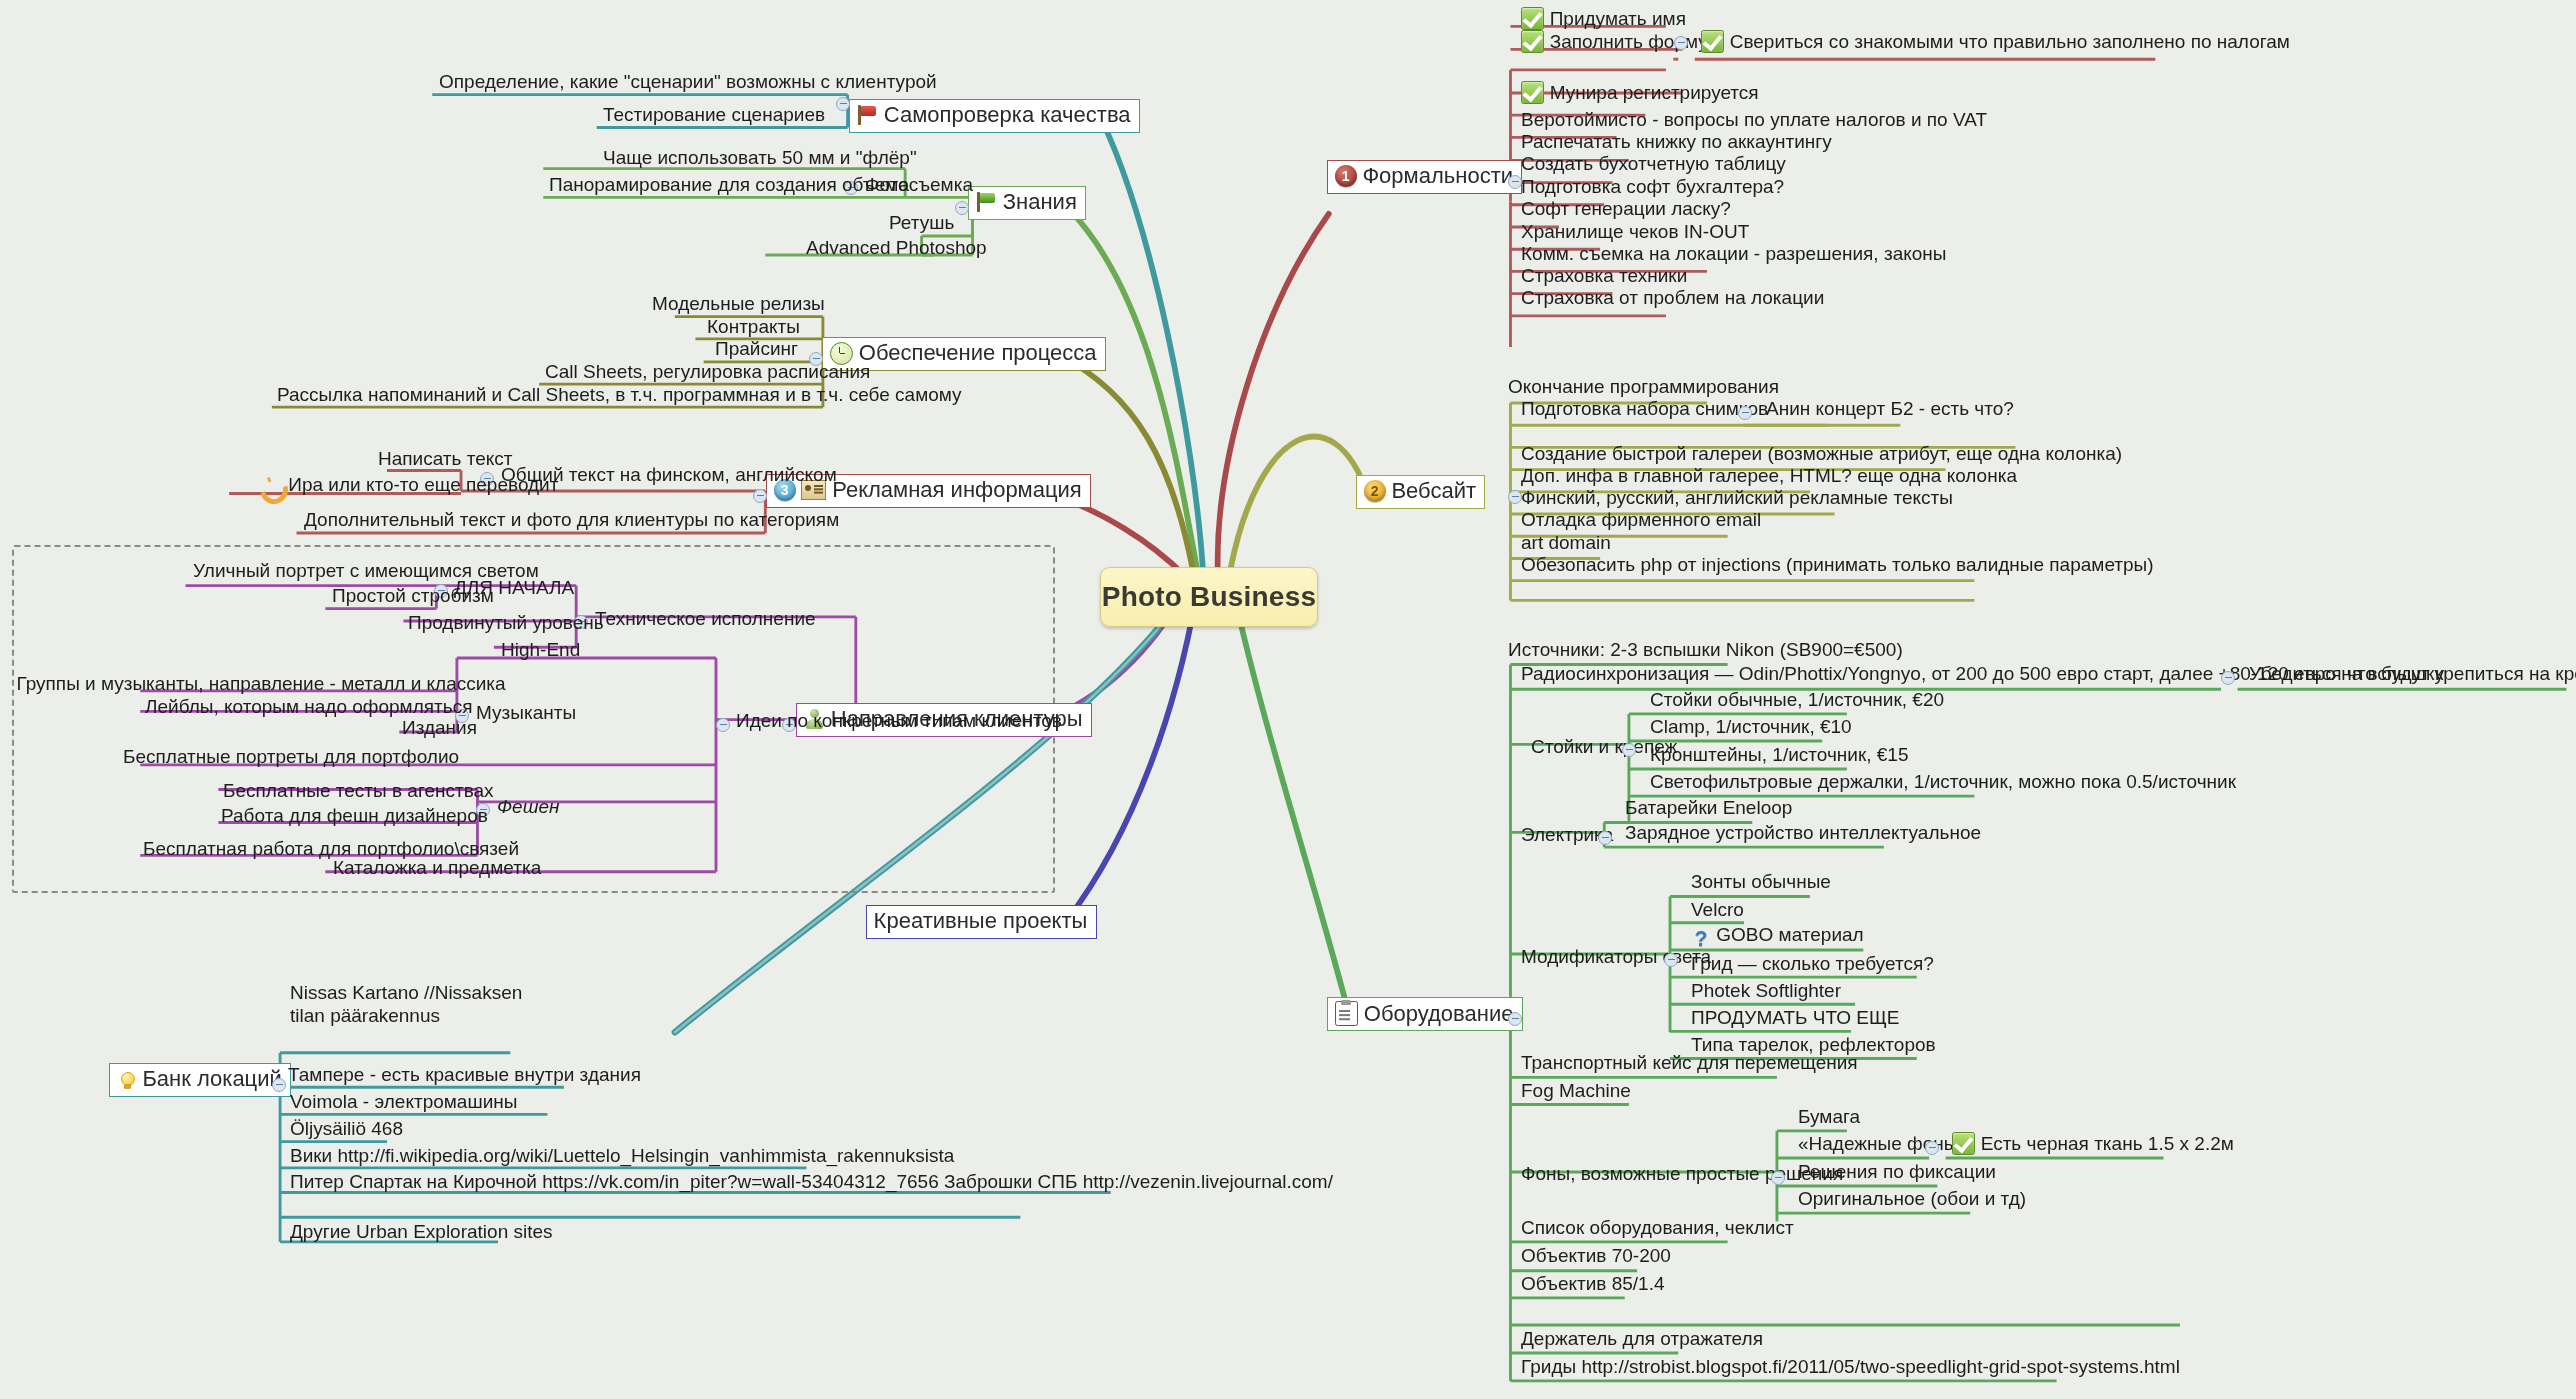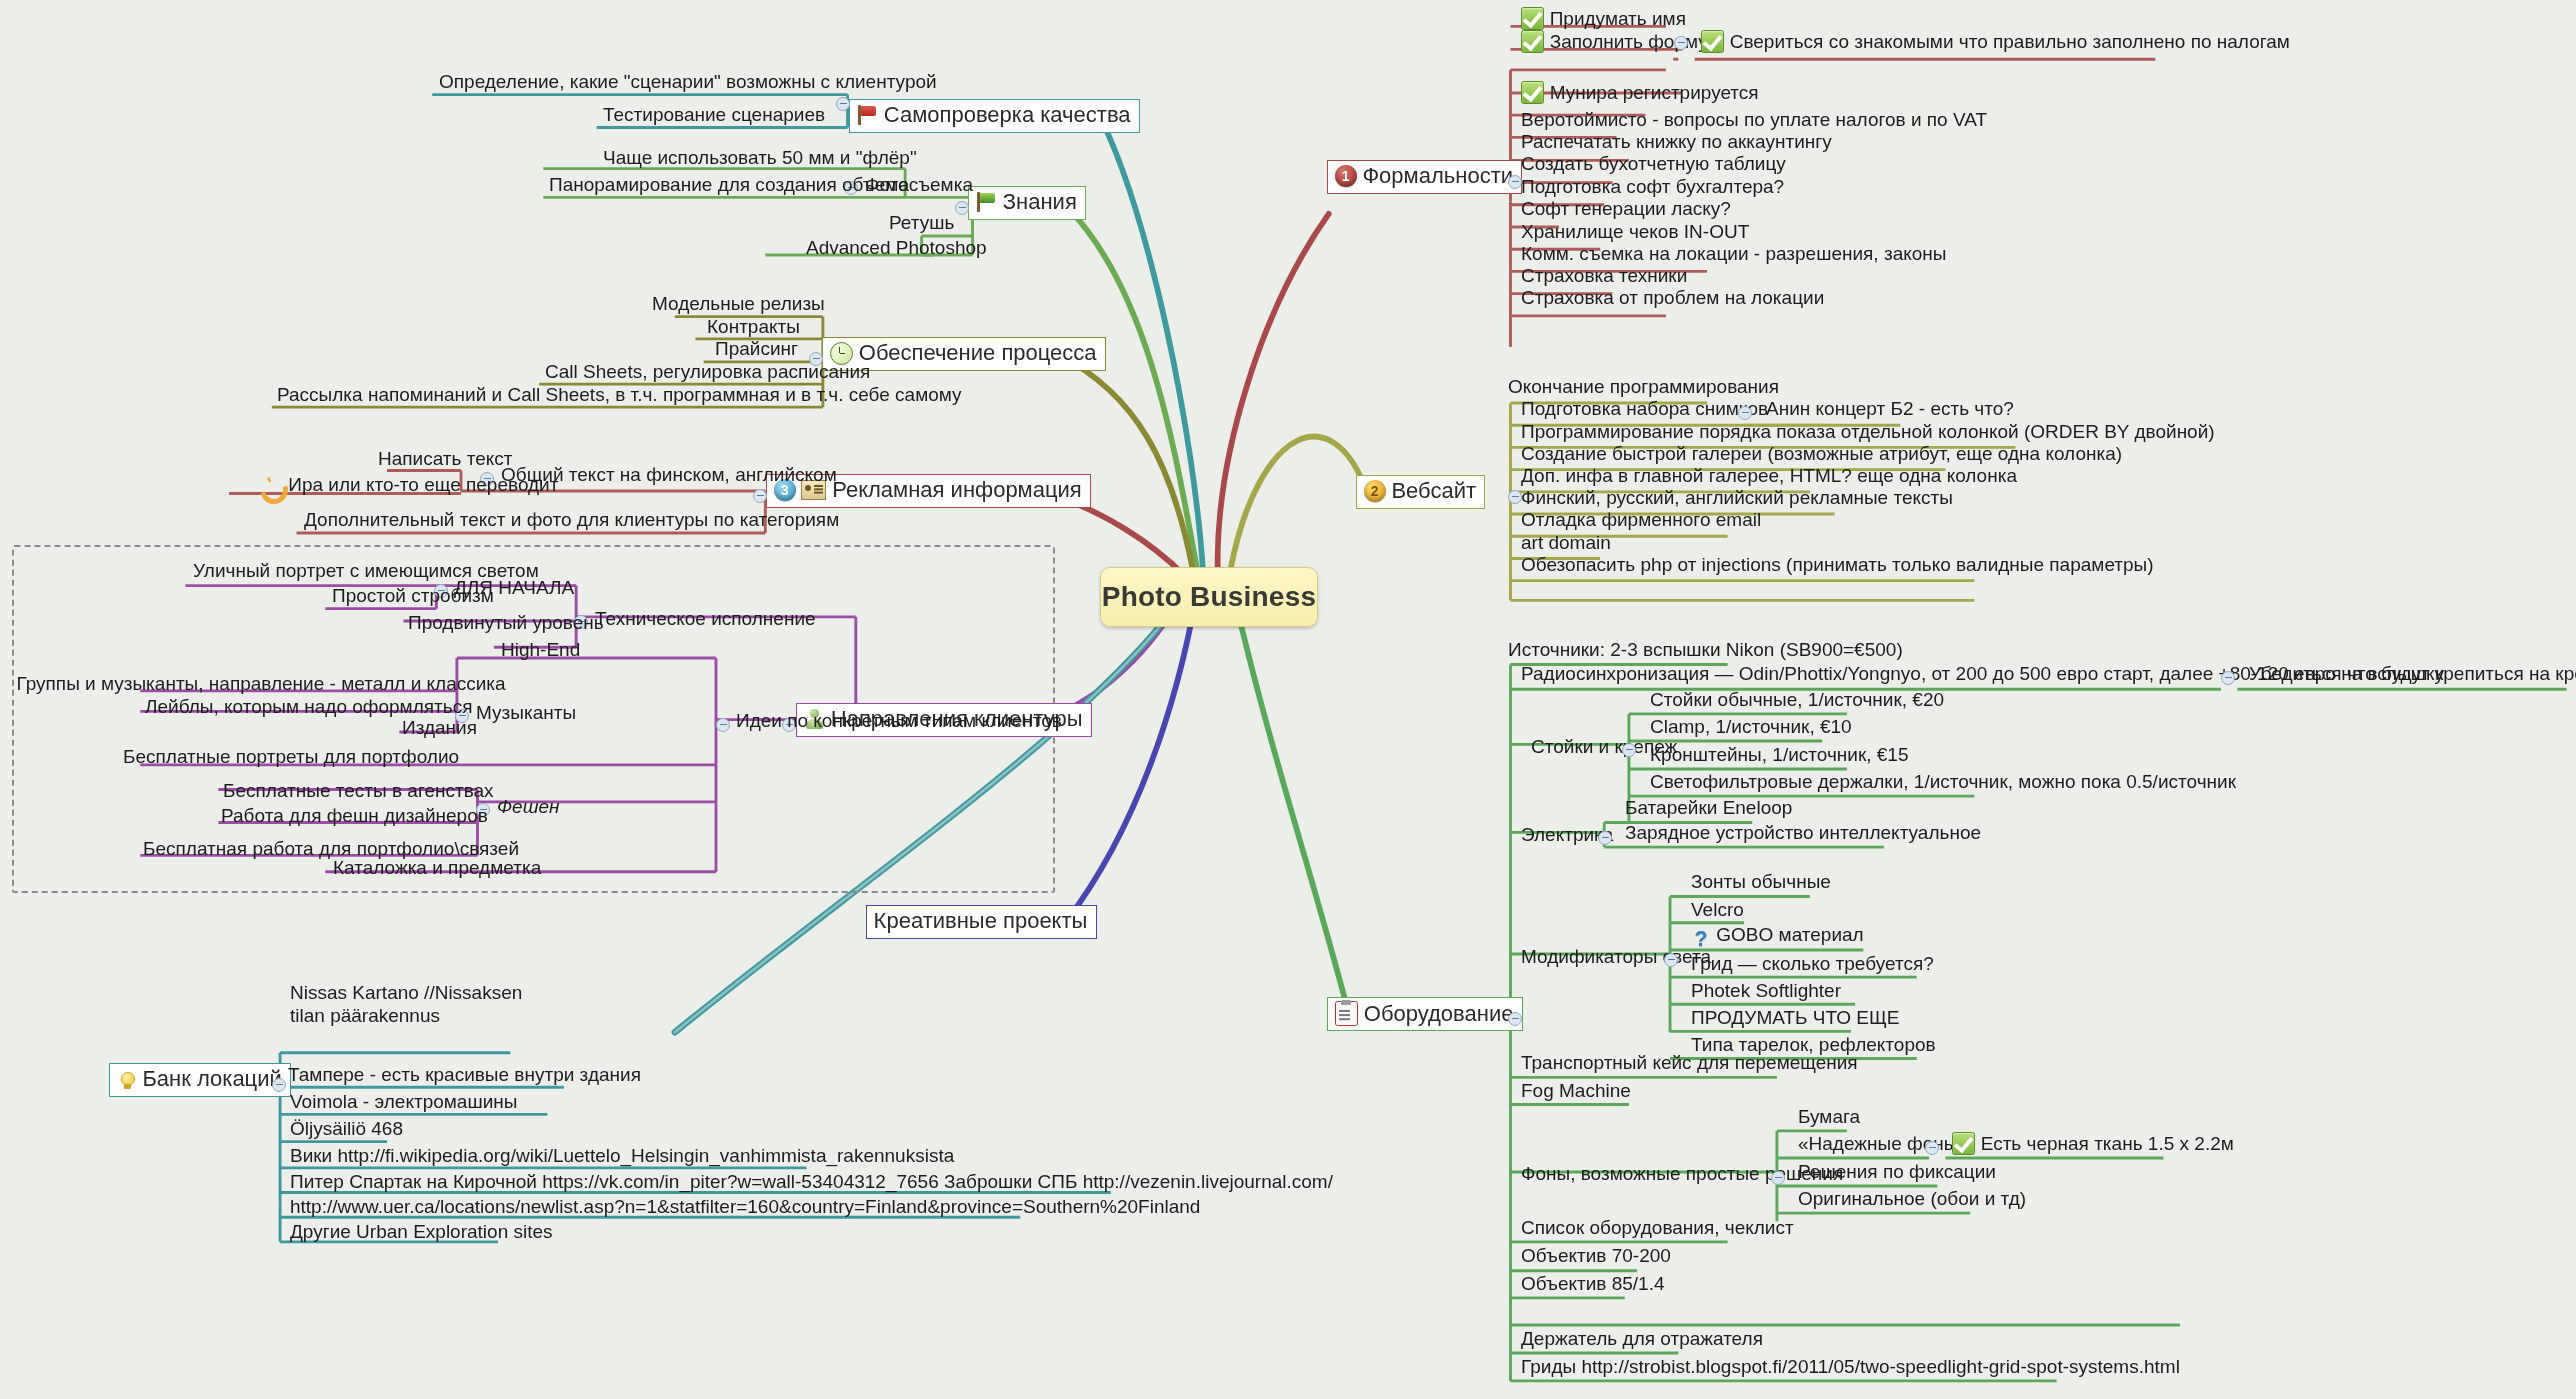--- a/index.html
+++ b/index.html
@@ -441,21 +441,20 @@
   <div class="node leaf" style="left:1516px;top:197px;">Софт генерации ласку?</div>
   <div class="node leaf" style="left:1516px;top:220px;">Хранилище чеков IN-OUT</div>
   <div class="node leaf" style="left:1516px;top:242px;">Комм. съемка на локации - разрешения, законы</div>
   <div class="node leaf" style="left:1516px;top:264px;">Страховка техники</div>
   <div class="node leaf" style="left:1516px;top:286px;">Страховка от проблем на локации</div>
 
   <div class="node leaf" style="left:1503px;top:375px;">Окончание программирования</div>
   <div class="node leaf" style="left:1516px;top:397px;">Подготовка набора снимков</div>
   <div class="collapser" style="left:1738px;top:406px;"></div>
   <div class="node leaf" style="left:1761px;top:397px;">Анин концерт Б2 - есть что?</div>
-  <div class="node leaf" style="left:1516px;top:420px;">Программирование порядка показа отдельной колонкой (ORDER BY двойной)</div>
   <div class="node leaf" style="left:1516px;top:442px;">Создание быстрой галереи (возможные атрибут, еще одна колонка)</div>
   <div class="node leaf" style="left:1516px;top:464px;">Доп. инфа в главной галерее, HTML? еще одна колонка</div>
   <div class="node leaf" style="left:1516px;top:486px;">Финский, русский, английский рекламные тексты</div>
   <div class="node leaf" style="left:1516px;top:508px;">Отладка фирменного email</div>
   <div class="node leaf" style="left:1516px;top:531px;">art domain</div>
   <div class="node leaf" style="left:1516px;top:553px;">Обезопасить php от injections (принимать только валидные параметры)</div>
 
   <div class="node leaf" style="left:1503px;top:638px;">Источники: 2-3 вспышки Nikon (SB900=€500)</div>
   <div class="node leaf" style="left:1516px;top:662px;">Радиосинхронизация — Odin/Phottix/Yongnyo, от 200 до 500 евро старт, далее +80-120 евро на вспышку</div>
   <div class="collapser" style="left:2221px;top:671px;"></div>
@@ -560,17 +559,16 @@
   <div class="node leaf" style="left:138px;top:837px;">Бесплатная работа для портфолио\связей</div>
 
   <div class="node leaf" style="left:328px;top:856px;">Каталожка и предметка</div>
 
   <div class="node leaf wrap" style="left:285px;top:979px;width:263px;">Nissas Kartano //Nissaksen tilan päärakennus</div>
   <div class="node leaf" style="left:283px;top:1063px;text-align:right;">Тампере - есть красивые внутри здания</div>
   <div class="node leaf" style="left:285px;top:1090px;">Voimola - электромашины</div>
   <div class="node leaf" style="left:285px;top:1117px;">Öljysäiliö 468</div>
   <div class="node leaf" style="left:285px;top:1144px;">Вики http://fi.wikipedia.org/wiki/Luettelo_Helsingin_vanhimmista_rakennuksista</div>
   <div class="node leaf" style="left:285px;top:1170px;">Питер Спартак на Кирочной https://vk.com/in_piter?w=wall-53404312_7656 Заброшки СПБ http://vezenin.livejournal.com/</div>
-  <div class="node leaf" style="left:285px;top:1195px;">http://www.uer.ca/locations/newlist.asp?n=1&amp;statfilter=160&amp;country=Finland&amp;province=Southern%20Finland</div>
   <div class="node leaf" style="left:285px;top:1220px;">Другие Urban Exploration sites</div>
 
 </div>
 
 
 </body></html>

